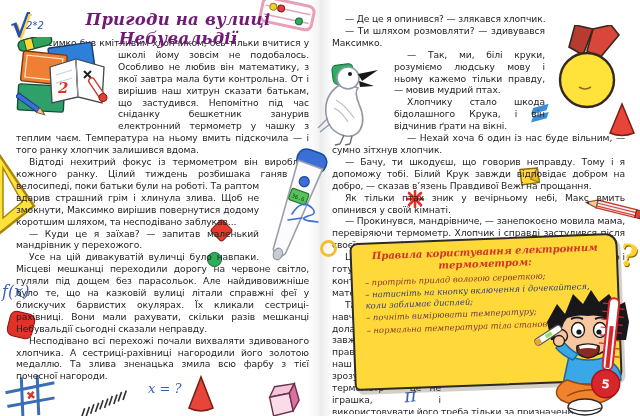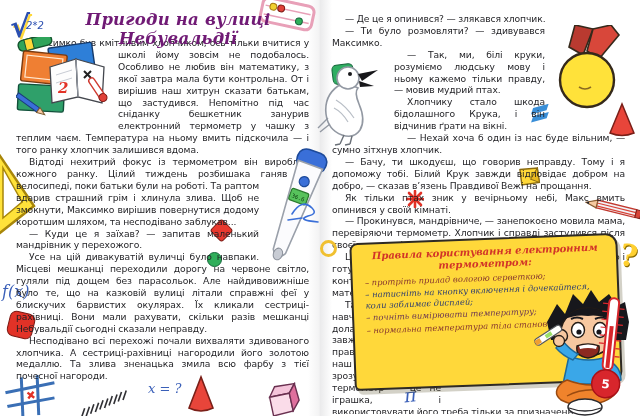--- a/index.html
+++ b/index.html
@@ -193,21 +193,21 @@
 
       <div class="float medal-float">
         <svg width="76" height="86" viewBox="0 0 76 86">
           <polygon points="26,0 44,4 34,30 20,22" fill="#b93a30" stroke="#35291b" stroke-width="1.6"></polygon>
           <polygon points="44,4 62,0 70,10 50,34 38,26" fill="#d8473a" stroke="#35291b" stroke-width="1.6"></polygon>
           <circle cx="38" cy="55" r="27" fill="#ffe23a" stroke="#35291b" stroke-width="2.4"></circle>
           <path d="M30,62 Q36,66 42,62" fill="none" stroke="#8a6a20" stroke-width="1.6"></path>
         </svg>
       </div>
 
-      <p class="para">— Ти було розмовляти? — здивувався Максимко.</p>
+      <p class="para">— Ти шляхом розмовляти? — здивувався Максимко.</p>
 
       <div class="float crow-float"></div>
 
       <p class="para">— Так, ми, білі круки, розуміємо людську мову і ньому кажемо тільки правду, — мовив мудрий птах.</p>
       <p class="para">Хлопчику стало шкода бідолашного Крука, і він відчинив ґрати на вікні.</p>
       <p class="para">— Нехай хоча б один із нас буде вільним, — сумно зітхнув хлопчик.</p>
       <p class="para">— Бачу, ти шкодуєш, що говорив неправду. Тому і я допоможу тобі. Білий Крук завжди відповідає добром на добро, — сказав в’язень Правдивої Вежі на прощання.</p>
       <p class="para">Як тільки птах зник у вечірньому небі, Макс вмить опинився у своїй кімнаті.</p>
       <p class="para">— Прокинувся, мандрівниче, — занепокоєно мовила мама, перевіряючи термометр. Хлопчик і справді застудився після своєї подорожі під дощем.</p>
 

